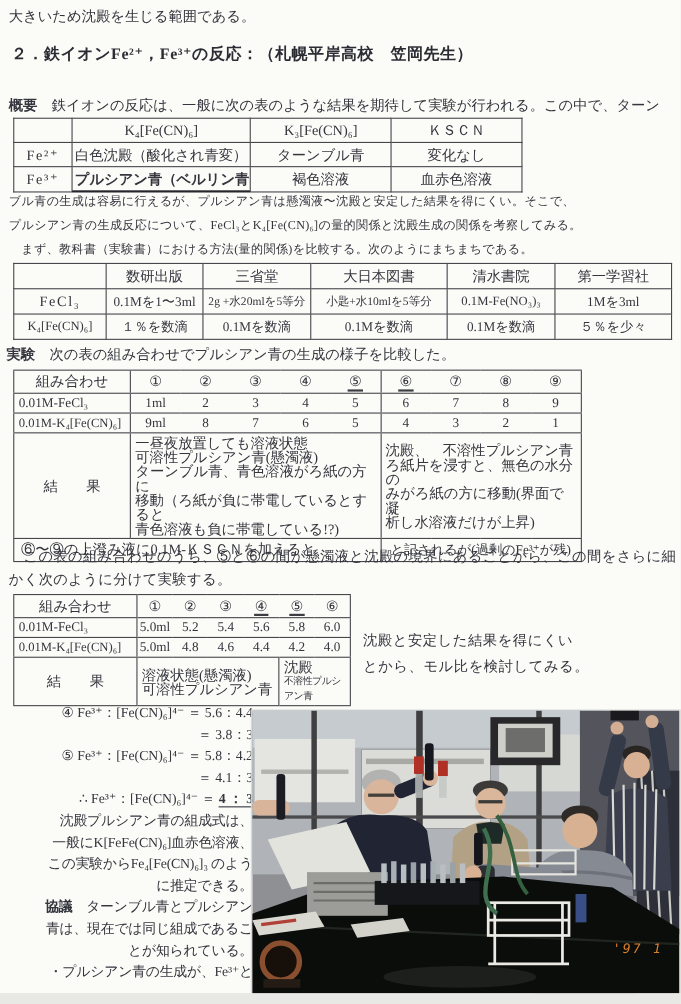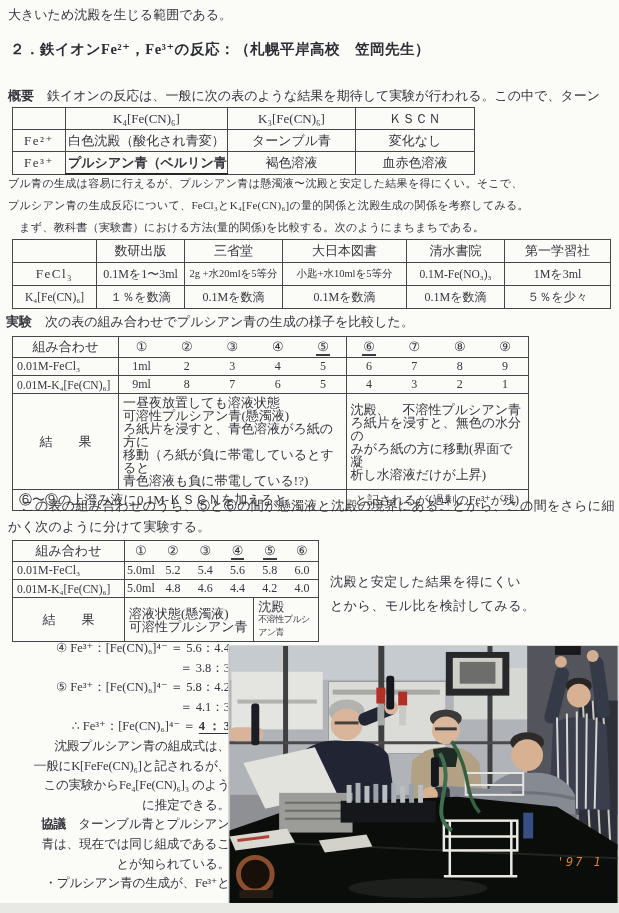--- a/index.html
+++ b/index.html
@@ -182,21 +182,21 @@
       <td class="fs12">5</td>
       <td class="vl fs12">4</td>
       <td class="fs12">3</td>
       <td class="fs12">2</td>
       <td class="fs12">1</td>
     </tr>
     <tr>
       <td>結　　果</td>
       <td class="vl resL" colspan="5">一昼夜放置しても溶液状態
 可溶性プルシアン青(懸濁液)
-ろ紙片を浸すと、青色溶液がろ紙の方に
+ターンブル青、青色溶液がろ紙の方に
 移動（ろ紙が負に帯電しているとすると
 青色溶液も負に帯電している!?)</td>
       <td class="vl resR" colspan="4">沈殿、　不溶性プルシアン青
 ろ紙片を浸すと、無色の水分の
 みがろ紙の方に移動(界面で凝
 析し水溶液だけが上昇)</td>
     </tr>
     <tr>
       <td class="kscnL" colspan="6">⑥〜⑨の上澄み液に0.1M-ＫＳＣＮを加えると</td>
       <td class="vl fs12" colspan="4">と記されるが(過剰のFe³⁺が残)</td>
@@ -256,21 +256,21 @@
     <div>とから、モル比を検討してみる。</div>
   </div>
 
   <div class="abs" id="leftcol" style="left:6px;top:639px;text-align:right;">
     <div class="calc">④ Fe³⁺：[Fe(CN)₆]⁴⁻ ＝ 5.6：4.4</div>
     <div class="calc indent">＝ 3.8：3</div>
     <div class="calc">⑤ Fe³⁺：[Fe(CN)₆]⁴⁻ ＝ 5.8：4.2</div>
     <div class="calc indent">＝ 4.1：3</div>
     <div class="calc"><span>∴ Fe³⁺：[Fe(CN)₆]⁴⁻ ＝ </span><span class="u2">4 ： 3</span></div>
     <div class="note">　沈殿プルシアン青の組成式は、</div>
-    <div class="note">一般にK[FeFe(CN)₆]と記されるが、</div>
+    <div class="note">一般にK[FeFe(CN)₆]血赤色溶液、</div>
     <div class="note">この実験からFe₄[Fe(CN)₆]₃ のよう</div>
     <div class="note">に推定できる。</div>
     <div class="note"><span class="b">協議</span><span>　ターンブル青とプルシアン</span></div>
     <div class="note">青は、現在では同じ組成であるこ</div>
     <div class="note">とが知られている。</div>
     <div class="note">・プルシアン青の生成が、Fe³⁺と</div>
   </div>
 
   <svg id="photo" class="abs" style="left:228px;top:645px;" width="391" height="260" viewBox="0 0 391 260" xmlns="http://www.w3.org/2000/svg">
     <rect x="0" y="0" width="391" height="260" fill="#8e9094"></rect>

